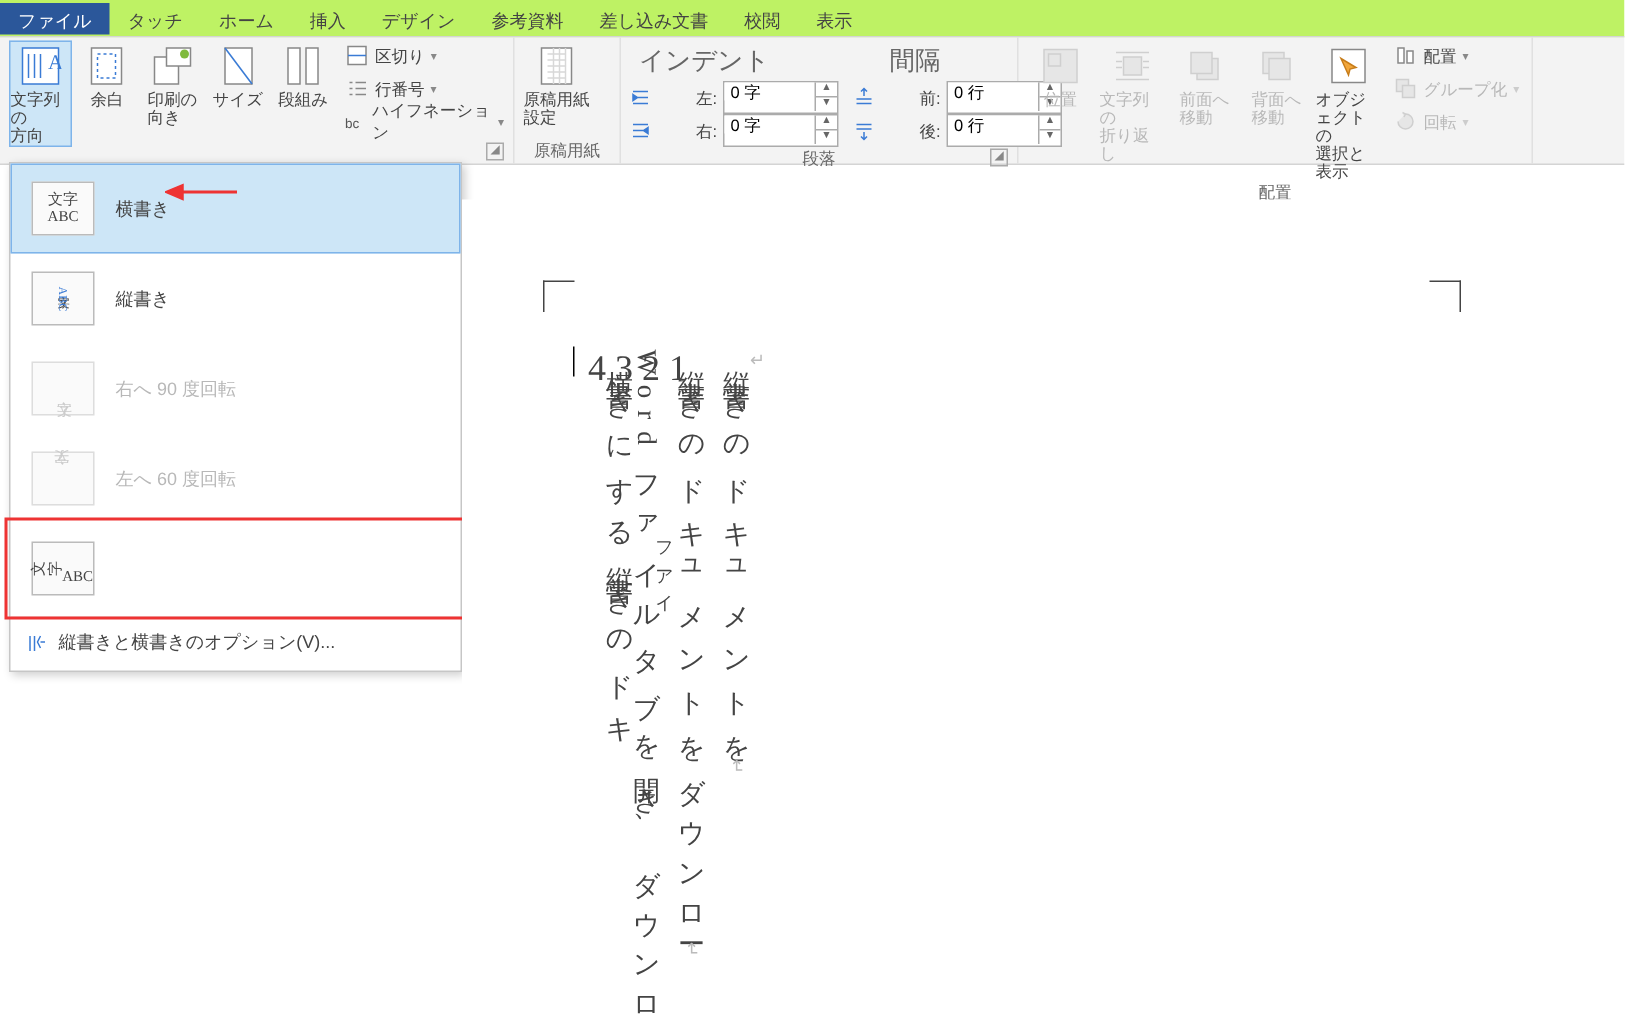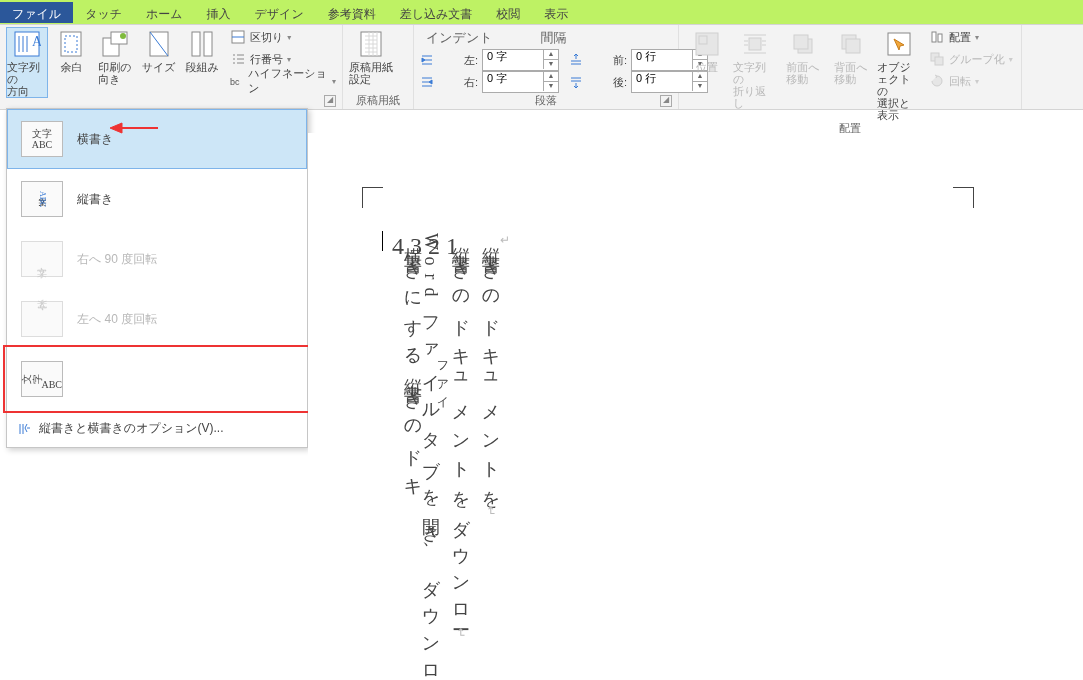--- a/index.html
+++ b/index.html
@@ -162,21 +162,21 @@
             </svg>
           </div>
         <span>原稿用紙<br>設定</span>
       </div>
     </div>
     <div class="group-label">原稿用紙</div>
   </div>
 
   <div class="group" style="width:252px">
     <div class="group-body" style="flex-direction:column;gap:2px;padding-top:2px">
-      <div style="display:flex;gap:48px;font-size:13px;color:#666;padding-left:6px">
+      <div style="display:flex;gap:80px;font-size:17px;color:#666;padding-left:6px">
         <span>インデント</span>
         <span>間隔</span>
       </div>
       <div style="display:flex;gap:10px">
         <div>
           <div class="field-row">
               <div class="ic">
                 <svg width="14" height="14">
                   <path d="M2 3h10M5 7h7M2 11h10M2 5l3 2-3 2z" stroke="#3a7bd5" fill="#3a7bd5"></path>
                 </svg>
@@ -335,21 +335,21 @@
   <div class="dd-item">
     <div class="thumb" style="writing-mode:vertical-rl;font-size:8px">文字<span style="color:#3a7bd5">ABC</span></div>
     <div class="lbl">縦書き</div>
   </div>
   <div class="dd-item dis">
     <div class="thumb" style="writing-mode:vertical-rl">文字</div>
     <div class="lbl">右へ 90 度回転</div>
   </div>
   <div class="dd-item dis">
     <div class="thumb" style="writing-mode:vertical-rl;transform:rotate(180deg)">文字</div>
-    <div class="lbl">左へ 40 度回転</div>
+    <div class="lbl">左へ 60 度回転</div>
   </div>
   <div class="dd-item boxed">
     <div class="thumb"><span style="transform:rotate(-90deg);display:inline-block">文字</span><br>ABC</div>
   </div>
   <div class="dd-sep"></div>
   <div class="dd-opt">
     <svg width="14" height="14">
         <path d="M3 2v10M6 2v10M10 6h3M10 2l-2 4 2 4" stroke="#3a7bd5" fill="none"></path>
       </svg>
     <span>縦書きと横書きのオプション(V)...</span>

